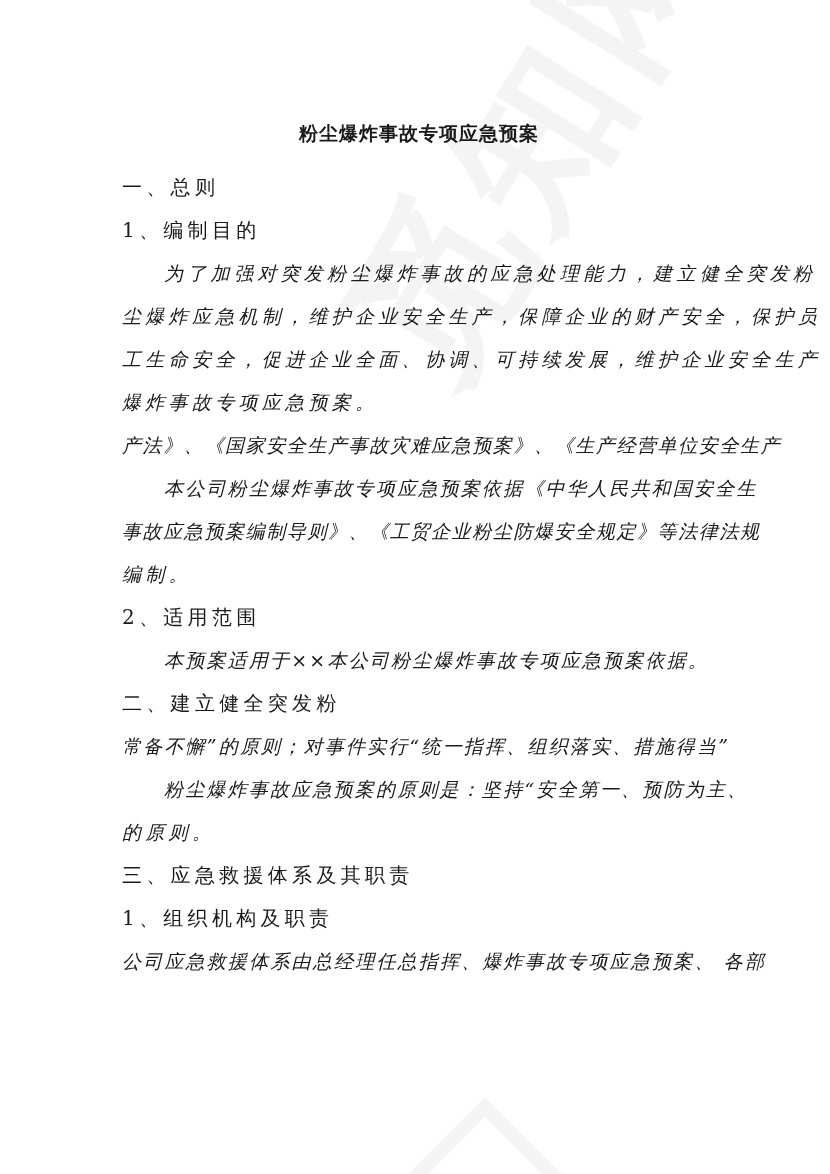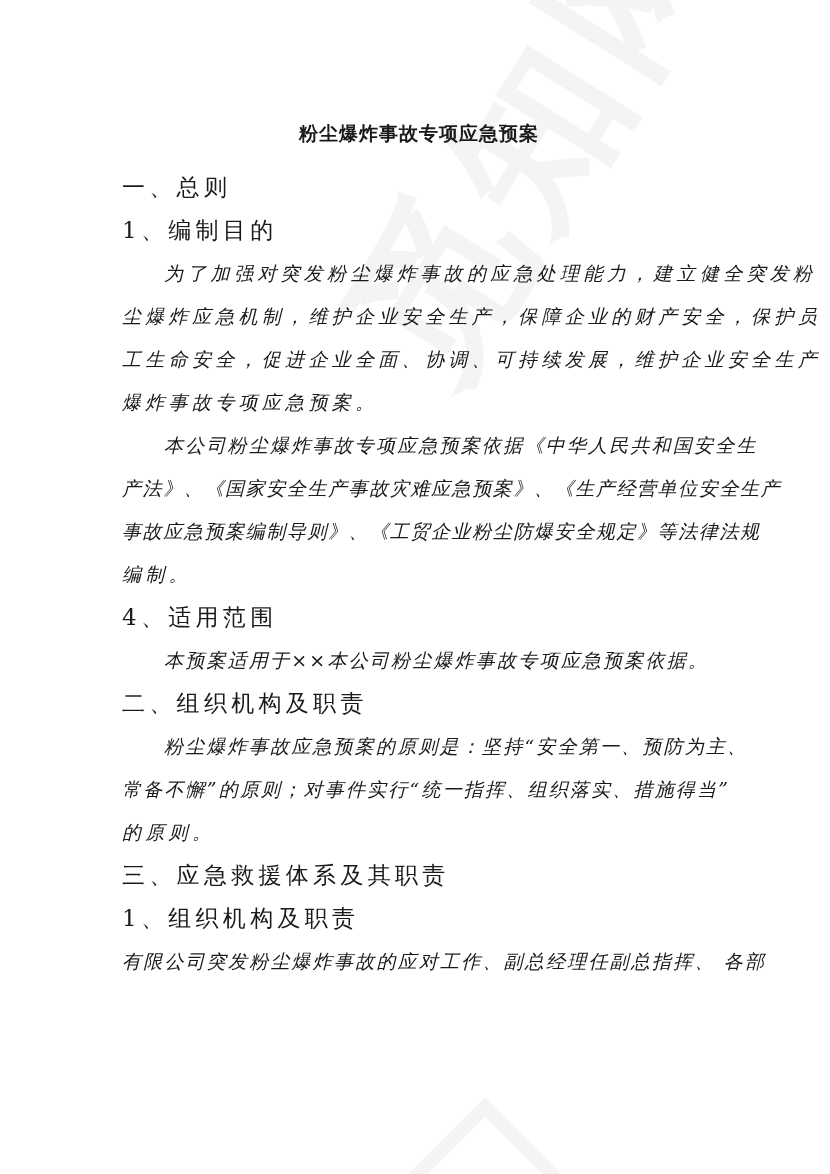--- a/index.html
+++ b/index.html
@@ -58,21 +58,21 @@
     .title {
       text-align: center;
       font-size: 19px;
       font-weight: bold;
       height: 46px;
       line-height: 26px;
       letter-spacing: 1px;
       margin-left: 8px;
     }
     .line {
-      font-size: 23px;
+      font-size: 20px;
       line-height: 43px;
       height: 43px;
       white-space: nowrap;
       letter-spacing: 4.3px;
     }
     .para {
       font-size: 19px;
       line-height: 43px;
       letter-spacing: 4.3px;
       text-align: justify;
@@ -103,38 +103,38 @@
 
     <div class="line">1、编制目的</div>
     <div class="para">
       <span class="pline indent">为了加强对突发粉尘爆炸事故的应急处理能力，建立健全突发粉</span>
       <span class="pline">尘爆炸应急机制，维护企业安全生产，保障企业的财产安全，保护员</span>
       <span class="pline">工生命安全，促进企业全面、协调、可持续发展，维护企业安全生产</span>
       <span class="pline">爆炸事故专项应急预案。</span>
     </div>
 
     <div class="para">
+      <span class="pline tighter">产法》、《国家安全生产事故灾难应急预案》、《生产经营单位安全生产</span>
       <span class="pline indent tight">本公司粉尘爆炸事故专项应急预案依据《中华人民共和国安全生</span>
-      <span class="pline tighter">产法》、《国家安全生产事故灾难应急预案》、《生产经营单位安全生产</span>
       <span class="pline tighter">事故应急预案编制导则》、《工贸企业粉尘防爆安全规定》等法律法规</span>
       <span class="pline">编制。</span>
     </div>
 
-    <div class="line">4、适用范围</div>
+    <div class="line">2、适用范围</div>
     <div class="para">
       <span class="pline indent tight">本预案适用于××本公司粉尘爆炸事故专项应急预案依据。</span>
     </div>
 
-    <div class="line">二、组织机构及职责</div>
+    <div class="line">二、建立健全突发粉</div>
     <div class="para">
+      <span class="pline tight">常备不懈”的原则；对事件实行“统一指挥、组织落实、措施得当”</span>
       <span class="pline indent tight">粉尘爆炸事故应急预案的原则是：坚持“安全第一、预防为主、</span>
-      <span class="pline tight">常备不懈”的原则；对事件实行“统一指挥、组织落实、措施得当”</span>
       <span class="pline">的原则。</span>
     </div>
 
     <div class="line">三、应急救援体系及其职责</div>
 
     <div class="line">1、组织机构及职责</div>
     <div class="para">
-      <span class="pline tight">有限公司突发粉尘爆炸事故的应对工作、副总经理任副总指挥、 各部</span>
+      <span class="pline tight">公司应急救援体系由总经理任总指挥、爆炸事故专项应急预案、 各部</span>
     </div>
   </div>
 </div>
 
 </body></html>

